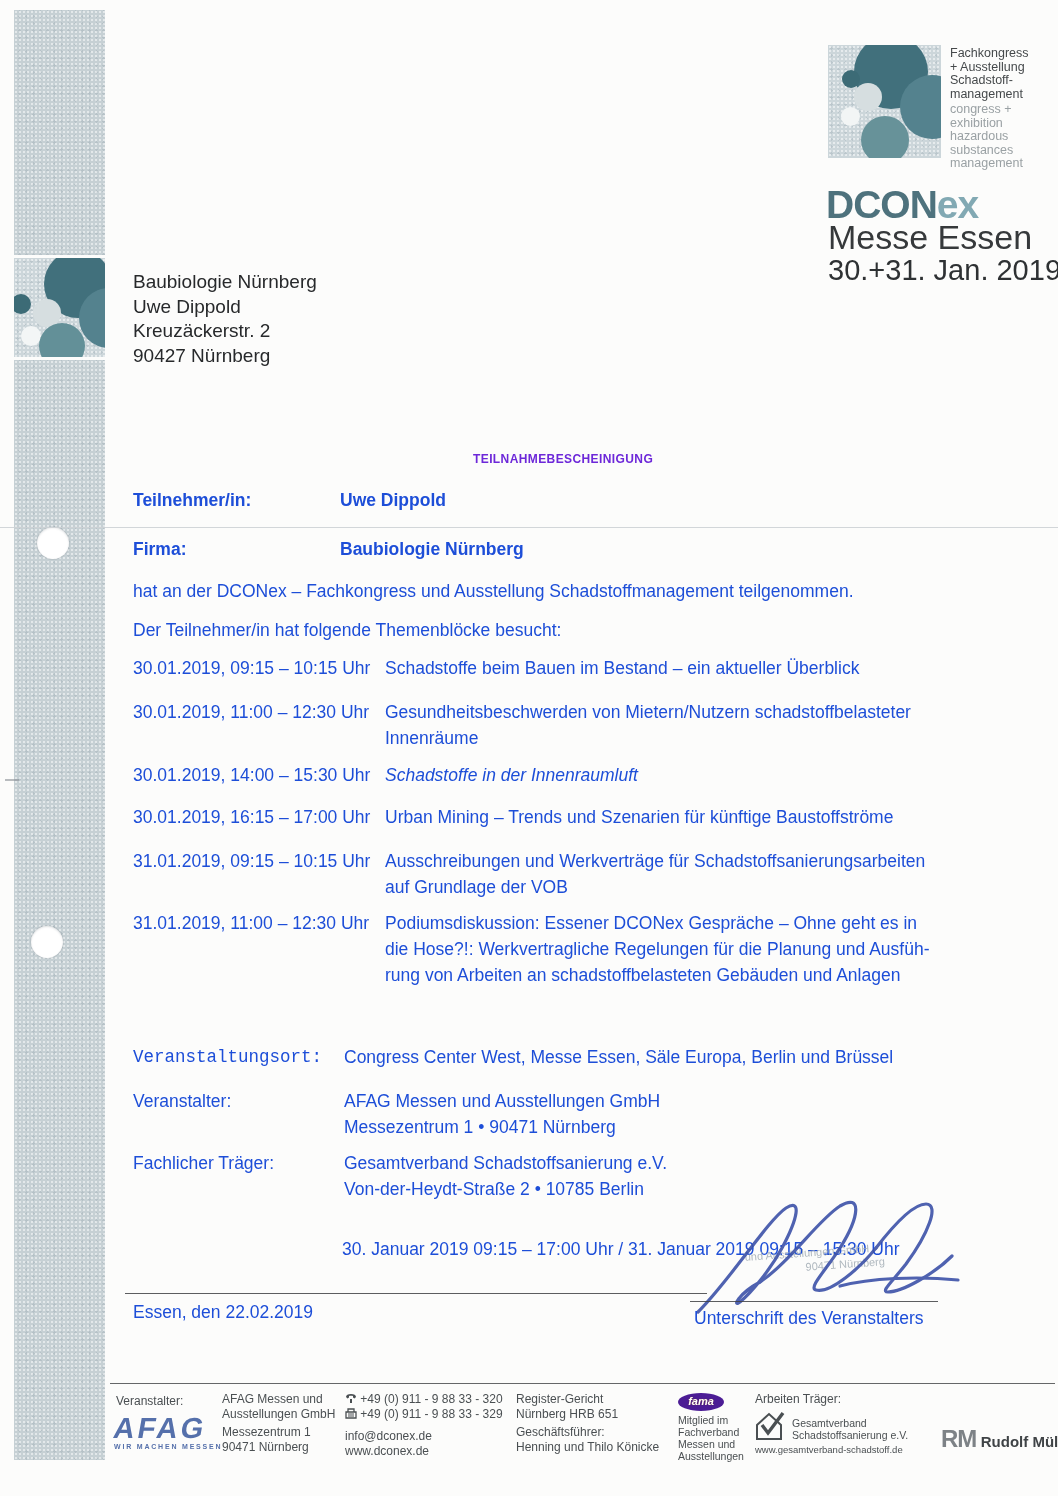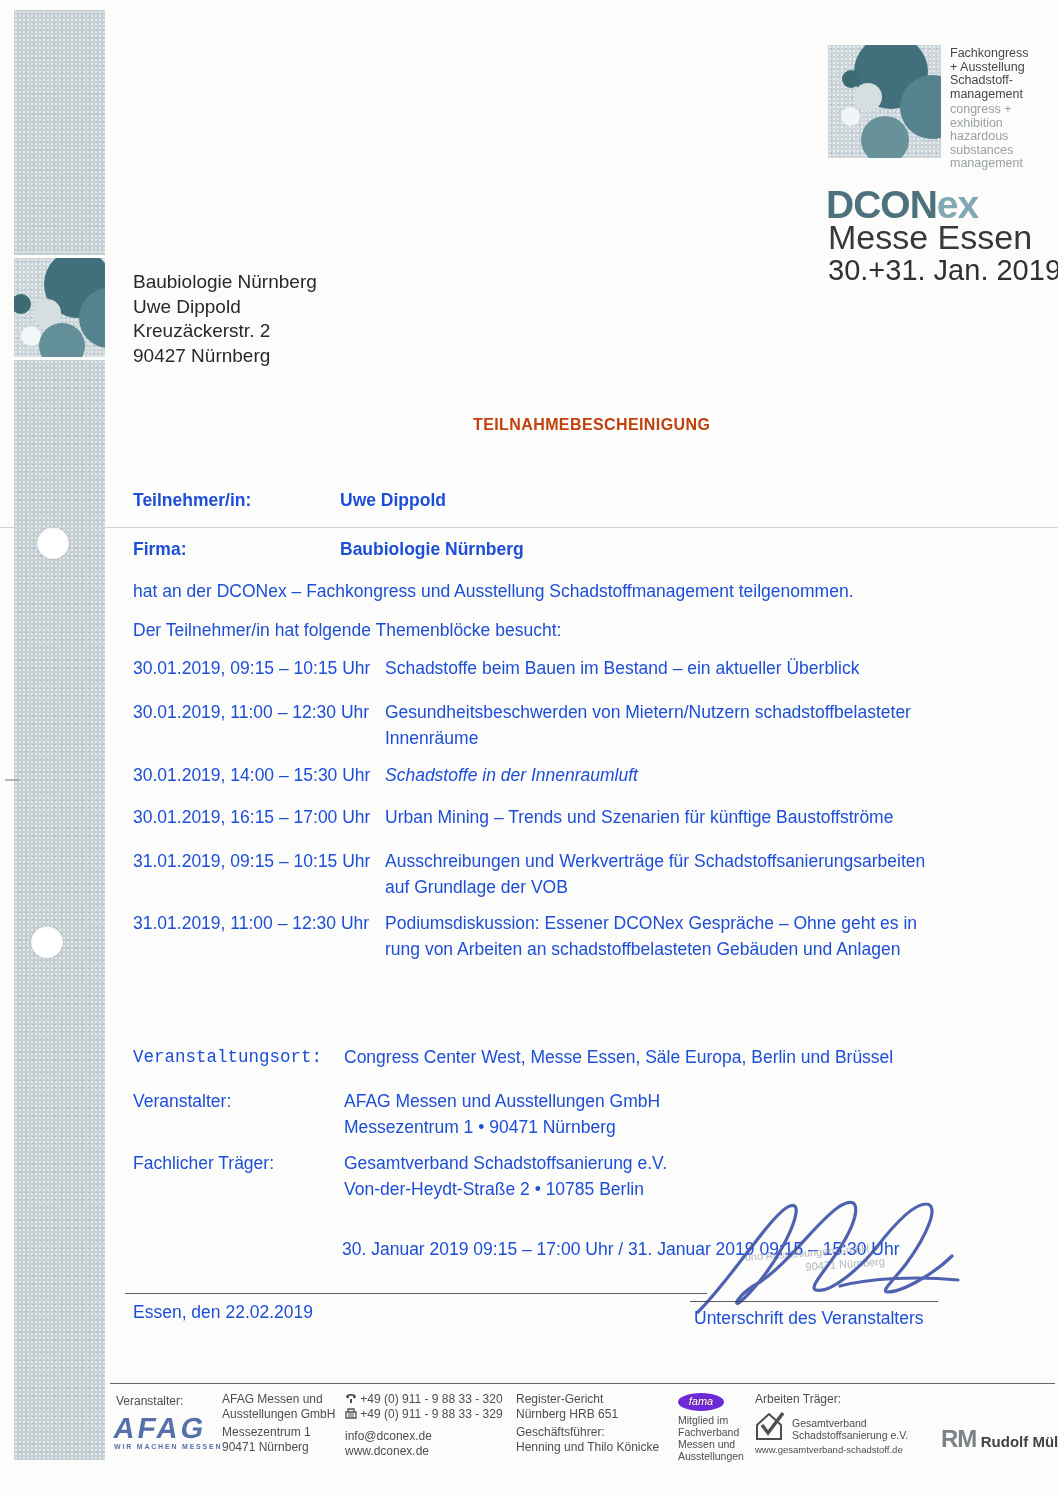--- a/index.html
+++ b/index.html
@@ -72,21 +72,21 @@
   <div class="abs nw" style="left:828px;top:219px;font-size:34px;line-height:36px;color:#36393b;">Messe Essen</div>
   <div class="abs nw" style="left:828px;top:254px;font-size:29px;line-height:32px;color:#2e3133;">30.+31. Jan. 2019</div>
 
   <div class="abs" style="left:133px;top:270px;font-size:19px;line-height:24.5px;color:#27292b;">
       <div>Baubiologie Nürnberg</div>
       <div>Uwe Dippold</div>
       <div>Kreuzäckerstr. 2</div>
       <div>90427 Nürnberg</div>
     </div>
 
-  <div class="abs nw bold" style="left:473px;top:416px;font-size:16px;letter-spacing:.4px;color:#c2410c;">TEILNAHMEBESCHEINIGUNG</div>
+  <div class="abs nw bold" style="left:473px;top:452px;font-size:12px;letter-spacing:.4px;color:#6d28d9;">TEILNAHMEBESCHEINIGUNG</div>
 
   <div class="abs nw bold body-txt" style="left:133px;top:487px;">Teilnehmer/in:</div>
   <div class="abs nw bold body-txt" style="left:340px;top:487px;">Uwe Dippold</div>
   <div class="abs nw bold body-txt" style="left:133px;top:536px;">Firma:</div>
   <div class="abs nw bold body-txt" style="left:340px;top:536px;">Baubiologie Nürnberg</div>
 
   <div class="abs nw body-txt" style="left:133px;top:578px;">hat an der DCONex – Fachkongress und Ausstellung Schadstoffmanagement teilgenommen.</div>
   <div class="abs nw body-txt" style="left:133px;top:617px;">Der Teilnehmer/in hat folgende Themenblöcke besucht:</div>
 
   <div class="sched-time body-txt" style="top:655px;">30.01.2019, 09:15 – 10:15 Uhr</div>
@@ -112,20 +112,21 @@
 
   <div class="sched-time body-txt" style="top:848px;">31.01.2019, 09:15 – 10:15 Uhr</div>
   <div class="sched-desc body-txt" style="top:848px;">
       <div>Ausschreibungen und Werkverträge für Schadstoffsanierungsarbeiten</div>
       <div>auf Grundlage der VOB</div>
     </div>
 
   <div class="sched-time body-txt" style="top:910px;">31.01.2019, 11:00 – 12:30 Uhr</div>
   <div class="sched-desc body-txt" style="top:910px;">
       <div>Podiumsdiskussion: Essener DCONex Gespräche – Ohne geht es in</div>
+      <div>die Hose?!: Werkvertragliche Regelungen für die Planung und Ausfüh-</div>
       <div>rung von Arbeiten an schadstoffbelasteten Gebäuden und Anlagen</div>
     </div>
 
   <div class="abs nw body-txt" style="left:133px;top:1044px;font-family:Liberation Mono, monospace;">Veranstaltungsort:</div>
   <div class="abs body-txt" style="left:344px;top:1044px;white-space:nowrap;">
       <div>Congress Center West, Messe Essen, Säle Europa, Berlin und Brüssel</div>
     </div>
 
   <div class="abs nw body-txt" style="left:133px;top:1088px;">Veranstalter:</div>
   <div class="abs body-txt" style="left:344px;top:1088px;white-space:nowrap;">
@@ -194,21 +195,21 @@
 
   <div class="abs foot" style="left:516px;top:1392px;">
       <div>Register-Gericht</div>
       <div>Nürnberg HRB 651</div>
     </div>
   <div class="abs foot" style="left:516px;top:1425px;">
       <div>Geschäftsführer:</div>
       <div>Henning und Thilo Könicke</div>
     </div>
 
-  <div class="abs" style="left:678px;top:1393px;width:46px;height:18px;border-radius:50%;background:#6d28d9;text-align:center;font-size:11px;font-weight:normal;font-style:italic;line-height:17px;">
+  <div class="abs" style="left:678px;top:1393px;width:46px;height:18px;border-radius:50%;background:#4c1d95;text-align:center;font-size:11px;font-weight:bold;font-style:italic;line-height:17px;">
     <span style="color:#ffffff;text-shadow:0 0 1px #7a3c10;">fama</span>
   </div>
   <div class="abs foot-sm" style="left:678px;top:1414px;">
       <div>Mitglied im</div>
       <div>Fachverband</div>
       <div>Messen und</div>
       <div>Ausstellungen</div>
     </div>
 
   <div class="abs foot" style="left:755px;top:1392px;">Arbeiten Träger:</div>

